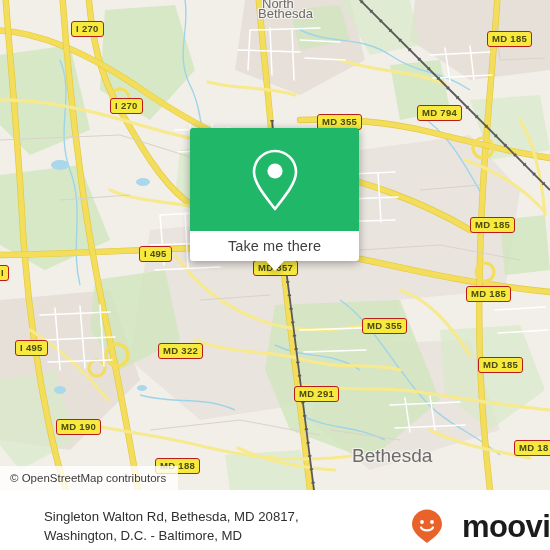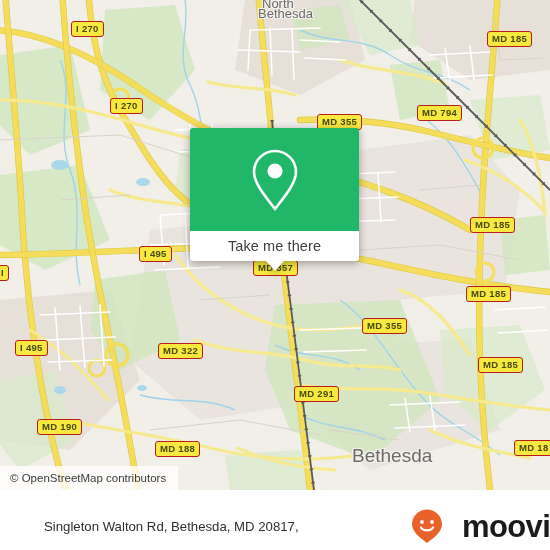--- a/index.html
+++ b/index.html
@@ -314,41 +314,42 @@
     <div class="shield" style="left:470px; top:217px;">MD 185</div>
     <div class="shield" style="left:466px; top:286px;">MD 185</div>
     <div class="shield" style="left:478px; top:357px;">MD 185</div>
     <div class="shield" style="left:514px; top:440px;">MD 18</div>
     <div class="shield" style="left:139px; top:246px;">I 495</div>
     <div class="shield" style="left:15px;  top:340px;">I 495</div>
     <div class="shield" style="left:-4px;  top:265px;">I</div>
     <div class="shield" style="left:158px; top:343px;">MD 322</div>
     <div class="shield" style="left:362px; top:318px;">MD 355</div>
     <div class="shield" style="left:294px; top:386px;">MD 291</div>
-    <div class="shield" style="left:37px;  top:419px;">MD 190</div>
-    <div class="shield" style="left:155px; top:441px;">MD 188</div>
+    <div class="shield" style="left:56px;  top:419px;">MD 190</div>
+    <div class="shield" style="left:155px; top:458px;">MD 188</div>
     <div class="shield" style="left:253px; top:260px;">MD 357</div>
 
     <div id="attrib">© OpenStreetMap contributors</div>
 
     <div id="popup">
       <div id="popup-green">
         <svg width="56" height="66" viewBox="0 0 56 66">
           <path d="M28 4 C16.4 4 7 13.4 7 25 C7 36 18 49 28 62 C38 49 49 36 49 25 C49 13.4 39.6 4 28 4 Z" fill="none" stroke="#ffffff" stroke-width="2.6" stroke-linejoin="round"></path>
           <circle cx="28" cy="24" r="7.6" fill="#ffffff"></circle>
         </svg>
       </div>
       <div id="popup-label">Take me there</div>
       <div id="popup-tail"></div>
     </div>
   </div>
 
   <div id="footer">
     <div id="footer-address">
       <div>Singleton Walton Rd, Bethesda, MD 20817,</div>
+      <div>Washington, D.C. - Baltimore, MD</div>
     </div>
     <div id="brand">
       <svg width="34" height="36" viewBox="0 0 34 36">
         <path d="M17 1.5 C8.7 1.5 2 8.2 2 16.5 C2 24 10.5 30 17 35 C23.5 30 32 24 32 16.5 C32 8.2 25.3 1.5 17 1.5 Z" fill="#e8622a"></path>
         <circle cx="12" cy="14" r="1.9" fill="#ffffff"></circle>
         <circle cx="22" cy="14" r="1.9" fill="#ffffff"></circle>
         <path d="M11 19.5 C13 23.2 21 23.2 23 19.5" fill="none" stroke="#ffffff" stroke-width="2.2" stroke-linecap="round"></path>
       </svg>
       <div id="brand-word">moovit</div>
     </div>

